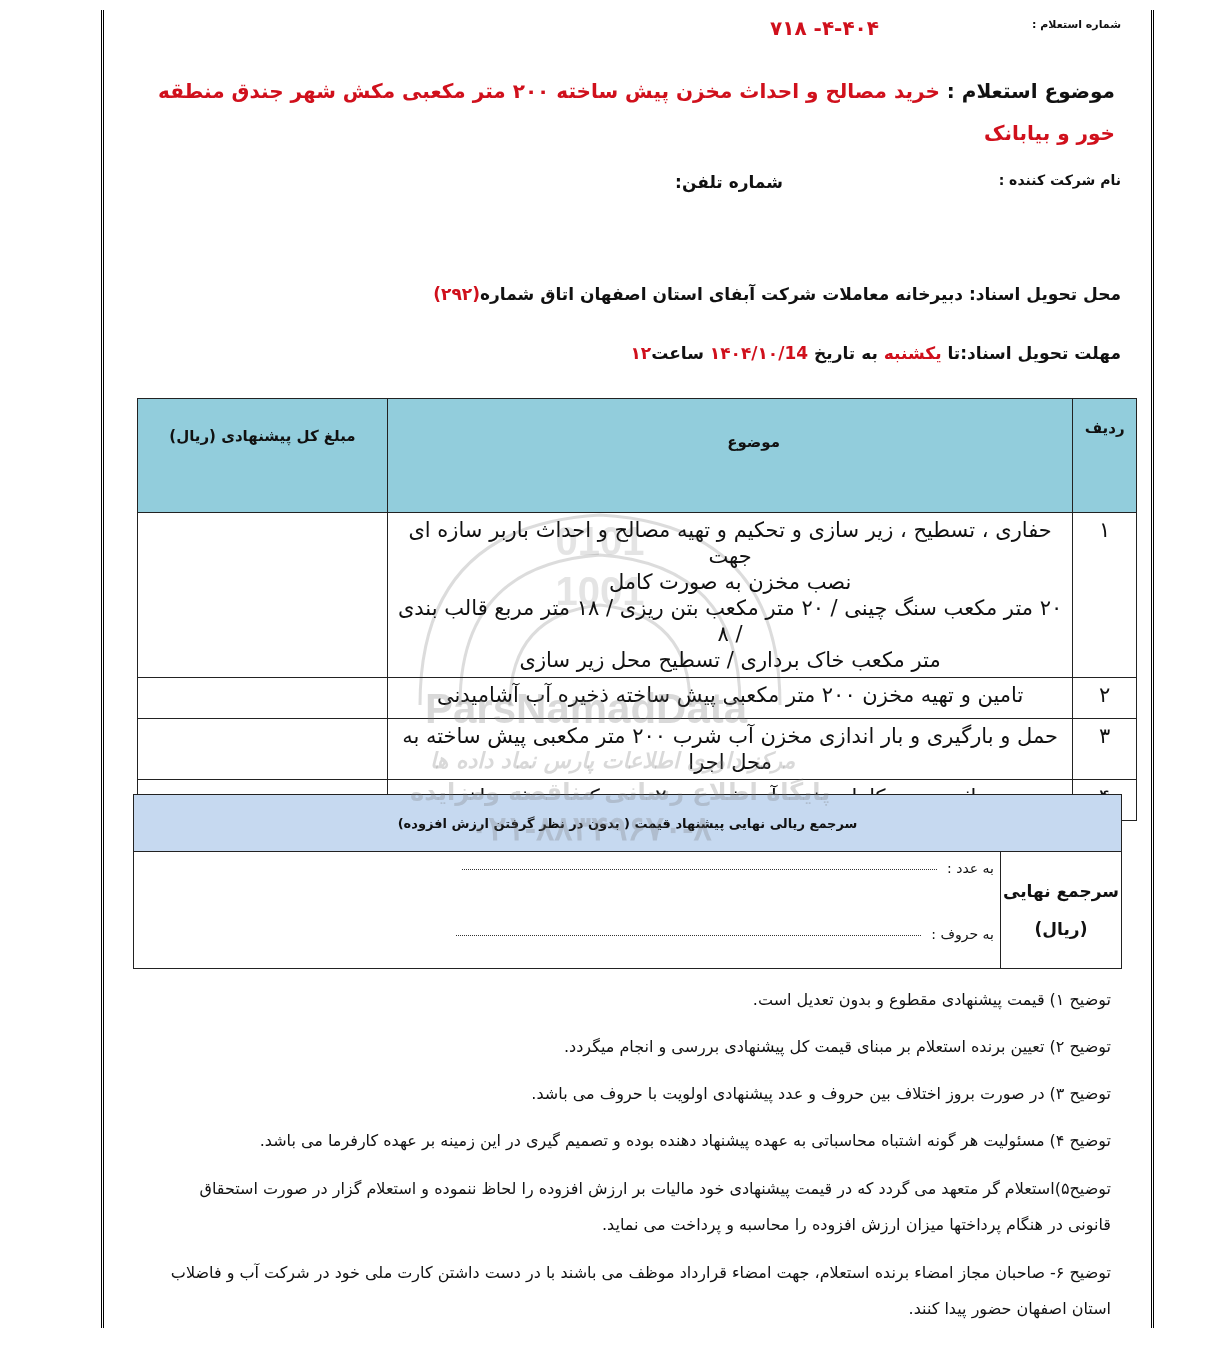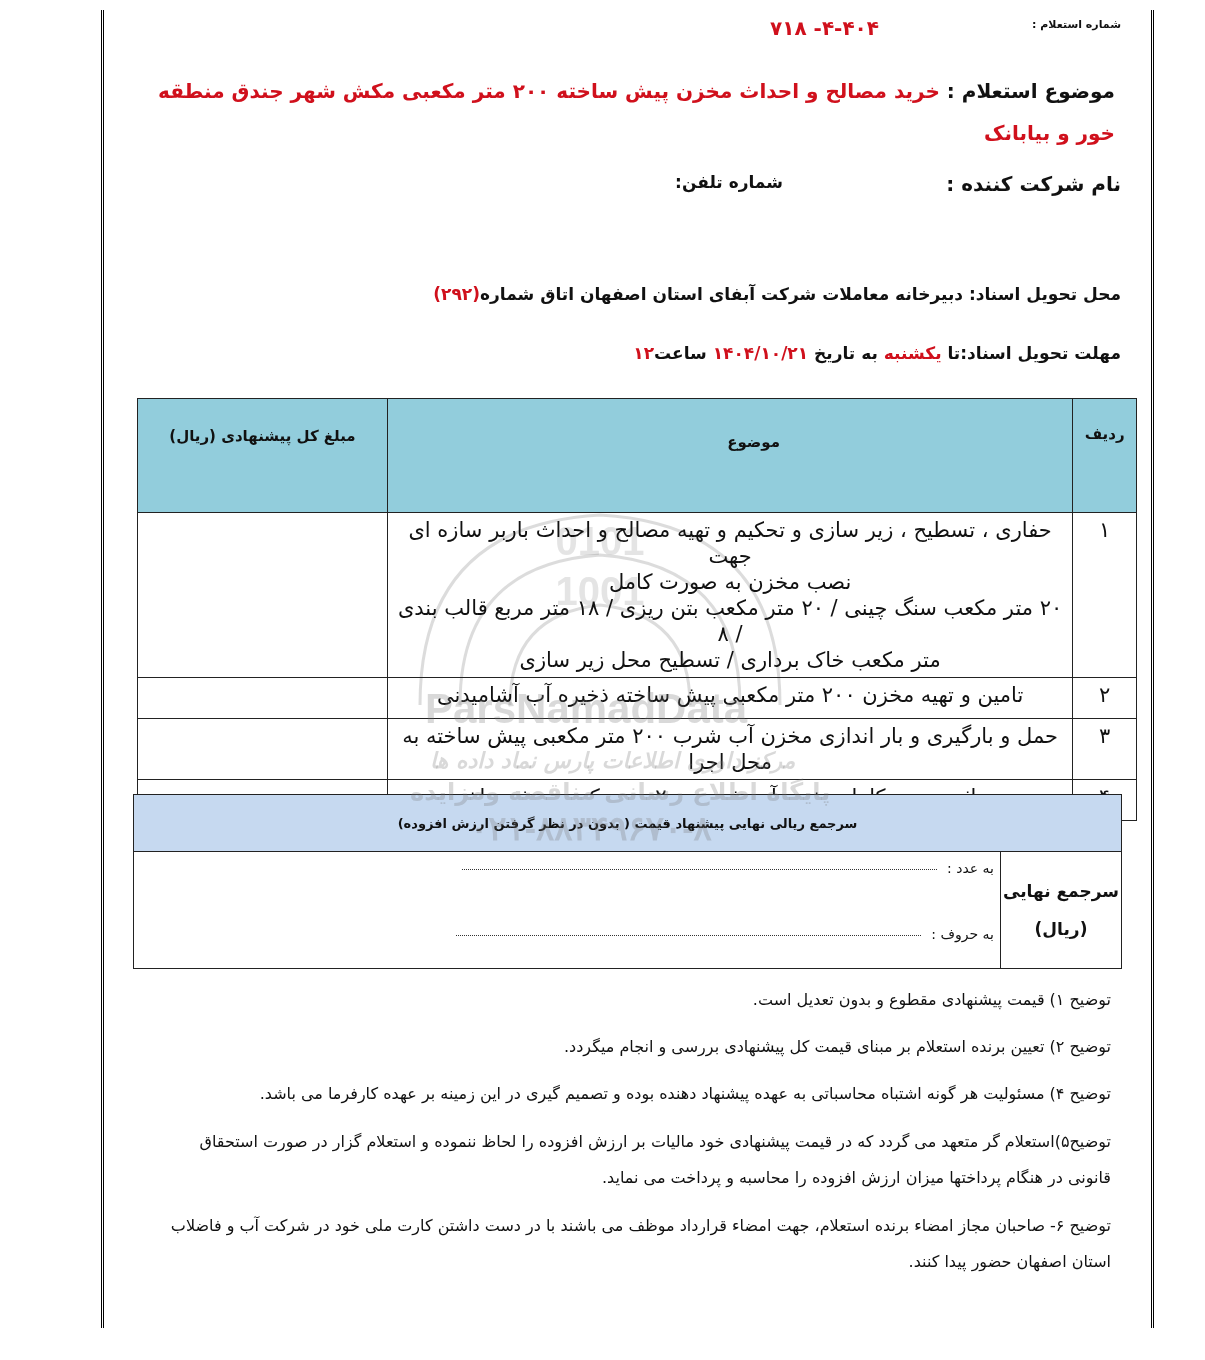--- a/index.html
+++ b/index.html
@@ -11,34 +11,34 @@
   .vline.right { left: 1151px; }
 
   .abs { position: absolute; }
   .red { color: #d0101c; }
 
   .inq-row { top: 18px; right: 84px; font-size: 11px; font-weight: bold; }
   .inq-num { top: 16px; left: 770px; font-size: 20px; font-weight: bold; color: #d0101c; direction: ltr; }
 
   .subject { top: 70px; right: 90px; width: 970px; font-size: 20px; font-weight: bold; line-height: 42px; text-align: right; }
 
-  .company { top: 172px; right: 84px; font-size: 20px; font-weight: bold; }
+  .company { top: 172px; right: 84px; font-size: 14px; font-weight: bold; }
   .phone { top: 172px; right: 422px; font-size: 17px; font-weight: bold; }
 
   .delivery { top: 284px; right: 84px; font-size: 17px; font-weight: bold; }
   .deadline { top: 343px; right: 84px; font-size: 17px; font-weight: bold; }
 
   table.items { position: absolute; top: 398px; left: 137px; width: 1000px; border-collapse: collapse; }
   table.items th, table.items td { border: 1.5px solid #222; }
   table.items th { background: #92cddc; font-size: 15px; font-weight: bold; height: 78px; }
   table.items td { font-size: 21px; text-align: center; vertical-align: top; padding: 4px 6px; line-height: 26px; margin-top: 22px; }
   .col-idx { width: 62px; }
   .col-sub { width: 672px; padding-left: 48px; }
   .col-amt { width: 258px; }
-  th.col-idx { vertical-align: top; padding-top: 26px; }
+  th.col-idx { vertical-align: top; padding-top: 20px; }
   th.col-amt { vertical-align: top; padding-top: 28px; }
   th.col-sub { vertical-align: top; padding-top: 34px; }
   td.idx { padding-top: 6px; }
   .r1 { height: 118px; }
   .r2 { height: 41px; }
   .r3 { height: 51px; }
   .r4 { height: 41px; }
 
   table.total { position: absolute; top: 794px; left: 133px; width: 989px; border-collapse: collapse; }
   table.total td { border: 1.5px solid #222; }
@@ -83,21 +83,21 @@
 
 <div class="abs delivery">
   <span>محل تحویل اسناد:</span>
   <span>دبیرخانه معاملات شرکت آبفای استان اصفهان اتاق شماره</span><span class="red">(۲۹۲)</span>
 </div>
 
 <div class="abs deadline">
   <span>مهلت تحویل اسناد:تا</span>
   <span class="red">یکشنبه</span>
   <span>به تاریخ</span>
-  <span class="red">۱۴۰۴/۱۰/۲۱</span>
+  <span class="red">۱۴۰۴/۱۰/14</span>
   <span>ساعت</span><span class="red">۱۲</span>
 </div>
 
 <svg class="wm-arc" viewBox="0 0 400 220">
   <g fill="none" stroke="rgba(130,130,130,0.28)" stroke-width="3">
     <path d="M20 210 Q20 30 200 20 Q380 30 380 210"></path>
     <path d="M60 210 Q60 70 200 60 Q340 70 340 210"></path>
     <path d="M110 210 Q110 120 200 110 Q290 120 290 210"></path>
   </g>
   <text x="200" y="60" text-anchor="middle" font-size="40" font-weight="bold" fill="rgba(130,130,130,0.22)" font-family="Liberation Sans, sans-serif">0101</text>
@@ -172,16 +172,17 @@
   </table>
 
 <div class="watermark wm1">ParsNamadData</div>
 <div class="watermark wm2">مرکز داوری اطلاعات پارس نماد داده ها</div>
 <div class="watermark wm3">پایگاه اطلاع رسانی مناقصه ومزایده</div>
 <div class="watermark wm4">۰۲۱-۸۸۳۴۹۶۷۰-۸</div>
 
 <div class="notes">
   <p>توضیح ۱) قیمت پیشنهادی مقطوع و بدون تعدیل است.</p>
   <p>توضیح ۲) تعیین برنده استعلام  بر مبنای قیمت کل پیشنهادی بررسی و انجام میگردد.</p>
+  <p>توضیح ۳) در صورت بروز اختلاف بین حروف و عدد پیشنهادی اولویت با حروف می باشد.</p>
   <p class="tight">توضیح ۴) مسئولیت هر گونه اشتباه محاسباتی به عهده پیشنهاد دهنده بوده و تصمیم گیری در این زمینه بر عهده کارفرما می باشد.</p>
   <p class="tight">توضیح۵)استعلام گر متعهد می گردد که در قیمت پیشنهادی خود مالیات بر ارزش افزوده را لحاظ ننموده و استعلام گزار در صورت استحقاق قانونی در هنگام پرداختها  میزان ارزش افزوده را محاسبه و پرداخت می نماید.</p>
   <p class="tight">توضیح ۶- صاحبان مجاز امضاء برنده استعلام، جهت امضاء قرارداد موظف می باشند با در دست داشتن کارت ملی خود در شرکت آب و فاضلاب استان اصفهان حضور پیدا کنند.</p>
 </div>
 
 </body></html>

